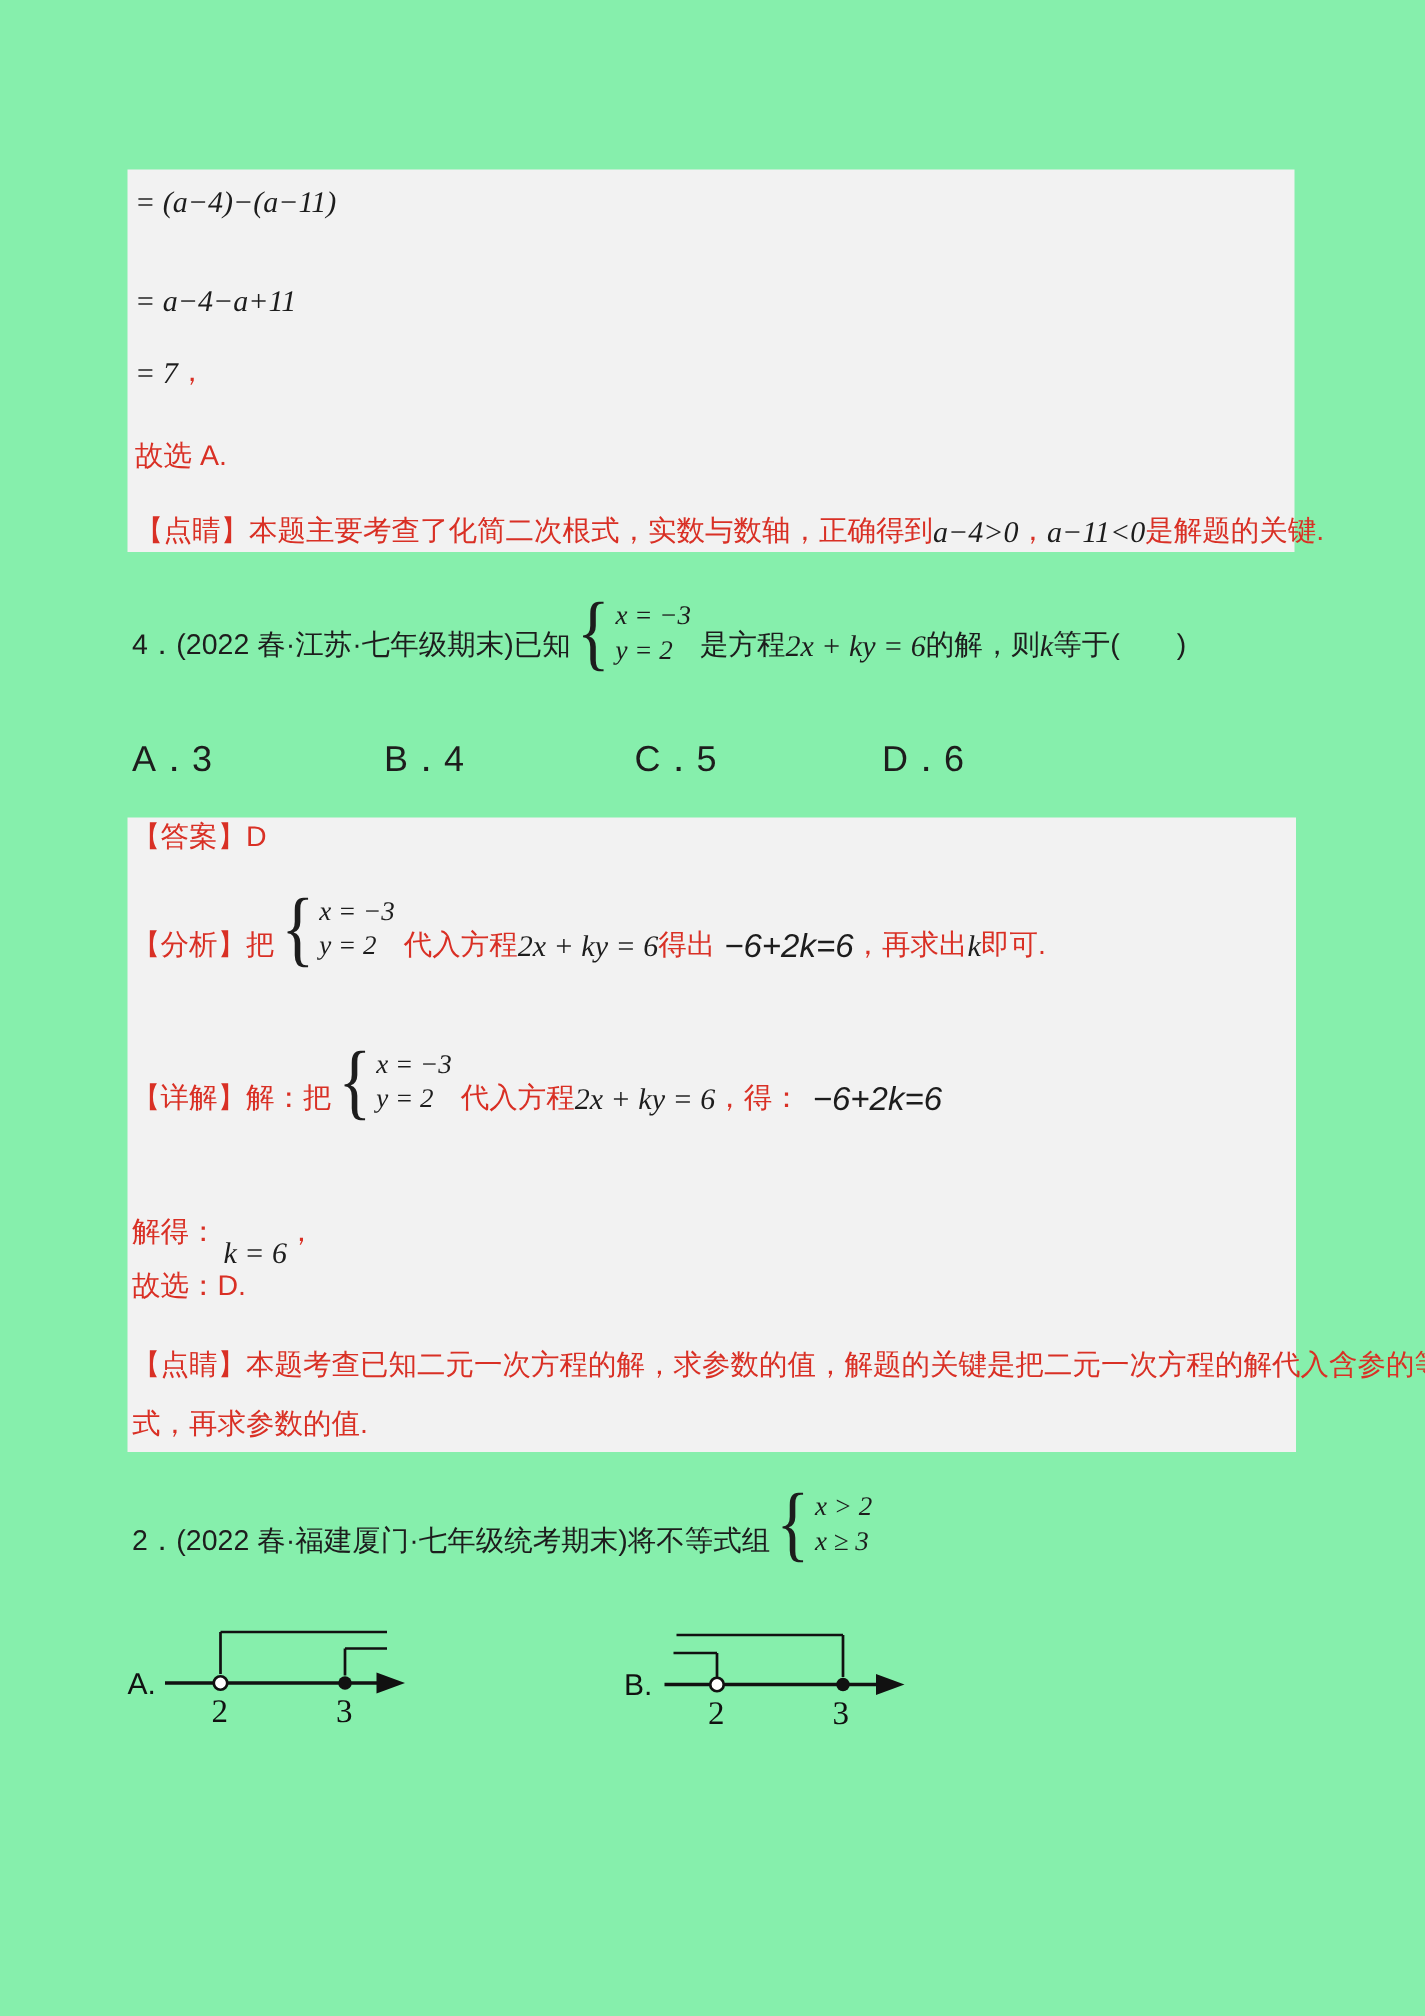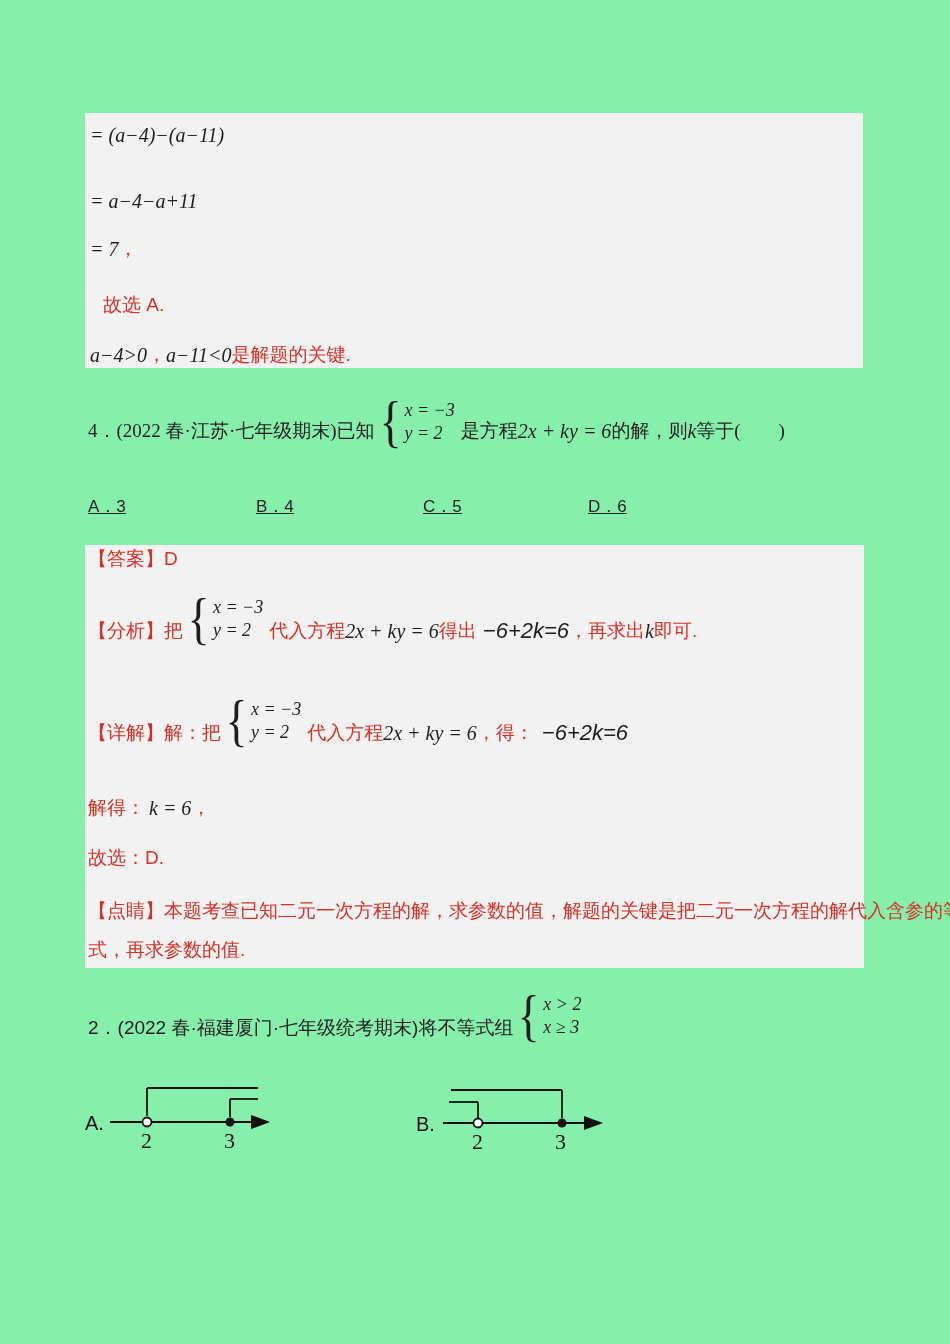--- a/index.html
+++ b/index.html
@@ -7,34 +7,34 @@
     position:relative;width:950px;height:1344px;background:#86efac;overflow:hidden;
     font-family:"Liberation Sans",sans-serif;color:#1d1d1d;
   }
   .gray{position:absolute;background:#f2f2f2;}
   .line{position:absolute;white-space:nowrap;display:flex;align-items:center;line-height:26px;font-size:19px;}
   .bottomline{align-items:flex-end;}
   .red{color:#d93025;}
   .math{font-family:"Liberation Serif",serif;font-style:italic;font-size:20px;color:#1d1d1d;}
   .mathsm{font-family:Liberation Sans, sans-serif;font-style:italic;font-size:22px;color:#1d1d1d;}
   .cn{font-size:19px;}
-  .mb{margin-bottom:5px;font-family:Liberation Serif, serif;}
+  .mb{margin-bottom:5px;}
   .mb2{margin-bottom:2px;}
   
   .sys{display:inline-flex;align-items:center;margin:0 6px 0 2px;}
   .sys .brace{
     font-family:"Liberation Serif",serif;font-style:normal;font-weight:400;
     font-size:56px;line-height:54px;color:#1d1d1d;transform:scaleX(.82);
   }
   .sys .rows{display:flex;flex-direction:column;justify-content:flex-end;margin-left:1px;}
   .sys .rows span{
     font-family:"Liberation Serif",serif;font-style:italic;font-size:18px;
     line-height:23px;color:#1d1d1d;
   }
-  .opt{position:absolute;top:496px;font-size:17px;line-height:22px;text-decoration:underline;}
+  .opt{position:absolute;top:496px;font-size:24px;line-height:22px;}
   .ticklabel{position:absolute;font-family:"Liberation Serif",serif;font-size:22px;line-height:22px;color:#111;}
   .diaglabel{position:absolute;font-size:20px;line-height:22px;color:#111;}
   svg{position:absolute;display:block;}
 </style>
 </head>
 <body>
 
 <div class="page">
 
   <div class="gray" style="left:85px;top:113px;width:778px;height:255px;"></div>
@@ -44,24 +44,25 @@
   <div class="line" style="left:90px;top:122px;">
     <span class="math">= (a−4)−(a−11)</span>
   </div>
   <div class="line" style="left:90px;top:188px;">
     <span class="math">= a−4−a+11</span>
   </div>
   <div class="line" style="left:90px;top:236px;">
     <span class="math">= 7</span>
       <span class="red cn">，</span>
   </div>
-  <div class="line" style="left:103px;top:292px;">
+  <div class="line" style="left:90px;top:292px;">
     <span class="red cn">故选 A.</span>
   </div>
   <div class="line" style="left:90px;top:342px;">
+    <span class="red cn">【点睛】本题主要考查了化简二次根式，实数与数轴，正确得到</span>
       <span class="math">a−4&gt;0</span>
       <span class="red cn">，</span>
       <span class="math">a−11&lt;0</span>
       <span class="red cn">是解题的关键.</span>
   </div>
 
   <div class="line bottomline" style="left:88px;top:395px;height:54px;">
     <span class="cn mb">4．(2022 春·江苏·七年级期末)已知</span>
     <span class="sys">
       <span class="brace">{</span>
@@ -114,21 +115,21 @@
       </span>
     </span>
     <span class="red cn mb2">代入方程</span>
     <span class="math mb2">2x + ky = 6</span>
     <span class="red cn mb2">，得：</span>
     <span class="mathsm mb2" style="margin-left:8px;">−6+2k=6</span>
   </div>
 
   <div class="line" style="left:88px;top:795px;">
     <span class="red cn">解得：</span>
-    <span class="math" style="margin-left:4px;">k = 6</span>
+    <span class="math" style="margin-left:4px;margin-top:28px;">k = 6</span>
     <span class="red cn">，</span>
   </div>
 
   <div class="line" style="left:88px;top:845px;">
     <span class="red cn">故选：D.</span>
   </div>
 
   <div class="line" style="left:88px;top:898px;">
     <span class="red cn">【点睛】本题考查已知二元一次方程的解，求参数的值，解题的关键是把二元一次方程的解代入含参的等</span>
   </div>

